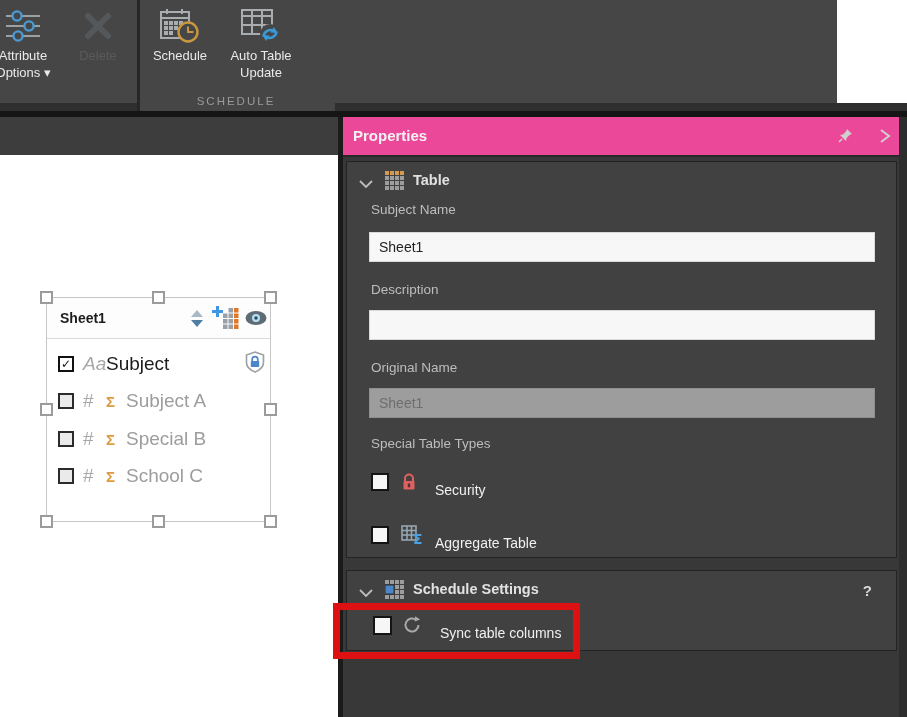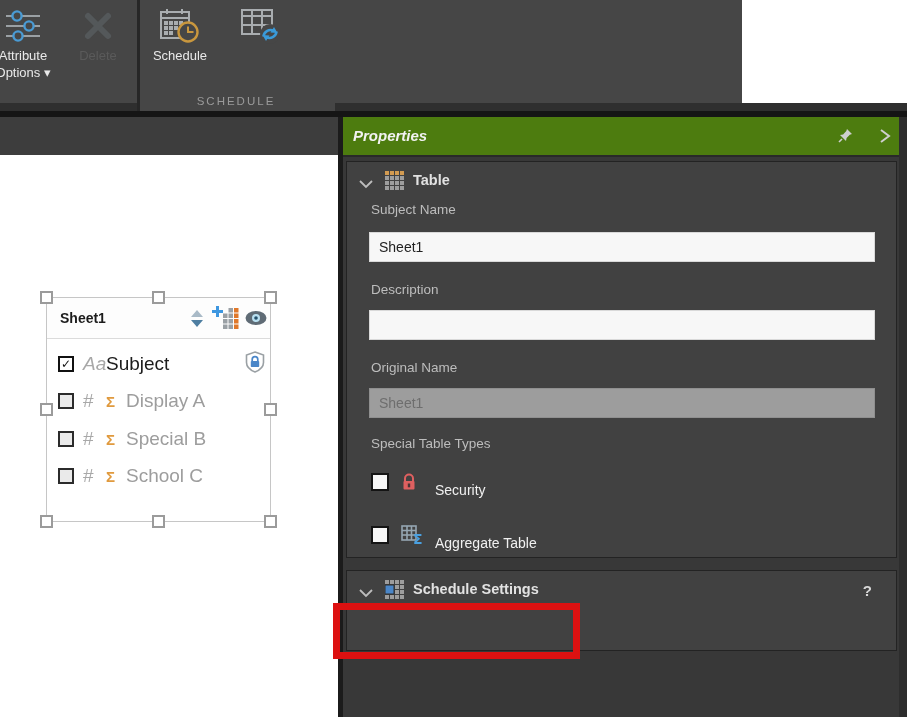--- a/index.html
+++ b/index.html
@@ -1,20 +1,20 @@
 <!DOCTYPE html>
 <html><head>
 <meta charset="utf-8">
 <style>
   html,body{margin:0;padding:0;background:#222;}
   .screen{position:relative;width:907px;height:717px;background:#ffffff;overflow:hidden;
           font-family:"Liberation Sans","DejaVu Sans",sans-serif;-webkit-font-smoothing:antialiased;}
 
   
-  .ribbon{position:absolute;left:0;top:0;width:742px;height:111px;background:#464646;}
+  .ribbon{position:absolute;left:0;top:0;width:837px;height:111px;background:#464646;}
   .ribbon-shade{position:absolute;top:103px;height:8px;background:#2f2f2f;}
   .ribbon-divider{position:absolute;left:137px;top:0;width:3px;height:111px;background:#272727;}
   .black-band{position:absolute;left:0;top:111px;width:907px;height:6px;background:#151515;}
   .rbtn{position:absolute;text-align:center;color:#e9e9e9;font-size:13px;cursor:default;}
   .ricon{height:42px;display:flex;align-items:center;justify-content:center;}
   .rlabel{line-height:17px;}
   .rlabel.disabled{color:#5a5a5a;}
   .group-label{position:absolute;left:137px;top:95px;width:198px;text-align:center;
                color:#9a9a9a;font-size:11.5px;letter-spacing:2px;}
 
@@ -40,21 +40,21 @@
   .cglyph{margin-left:9px;width:23px;color:#a8a8a8;font-size:19px;flex:none;}
   .cglyph.italic{font-style:italic;}
   .csigma{width:20px;color:#e09a3e;font-size:15px;font-weight:bold;flex:none;}
   .cname{font-size:19px;color:#9d9d9d;}
   .cname.selected{color:#1c1c1c;}
   .handle{position:absolute;width:13px;height:13px;background:#fff;border:2px solid #9b9b9b;
           box-sizing:border-box;z-index:6;}
 
   
   .panel{position:absolute;left:343px;top:117px;width:564px;height:600px;background:#383838;}
-  .panel-header{position:relative;height:38px;background:#4d7c0f;border-bottom:2px solid #292929;font-style:italic;}
+  .panel-header{position:relative;height:38px;background:#ec4899;border-bottom:2px solid #292929;}
   .panel-title{position:absolute;left:10px;line-height:38px;font-size:15px;font-weight:bold;color:#f2f2f2;}
   .ph-icon{position:absolute;top:11px;cursor:default;}
   .gutter{position:absolute;left:899px;top:117px;width:8px;height:600px;background:#2d2d2d;z-index:2;}
 
   .section{position:absolute;left:3px;width:551px;background:#414141;border:1px solid #232323;box-sizing:border-box;}
   .sec-chevron{position:absolute;left:12px;top:13px;}
   .sec-icon{position:absolute;left:38px;top:9px;}
   .sec-title{position:absolute;left:66px;top:10px;font-size:14.5px;font-weight:bold;color:#e2e2e2;}
   .flabel{position:absolute;left:24px;color:#bdbdbd;font-size:13.5px;}
   .finput{position:absolute;left:22px;width:506px;height:30px;background:#f7f7f7;border:1px solid #d9d9d9;
@@ -149,20 +149,24 @@
               <line x1="23" y1="3" x2="23" y2="27"></line>
           </g>
           <circle cx="31" cy="27" r="10" fill="#464646"></circle>
           <g stroke="#3a9ad9" stroke-width="2.6" fill="none">
             <path d="M24.5 29.5a7 7 0 0 1 10.5-5.5"></path>
             <path d="M37.5 24.5a7 7 0 0 1-10.5 5.5"></path>
           </g>
           <polygon points="35,20 38.5,26 31.5,25.5" fill="#3a9ad9"></polygon>
           <polygon points="27,34 23.5,28 30.5,28.5" fill="#3a9ad9"></polygon>
         </svg>
+      </div>
+      <div class="rlabel">
+        <span>Auto Table</span><br>
+        <span>Update</span>
       </div>
     </div>
 
     <div class="group-label">SCHEDULE</div>
     <div class="ribbon-divider"></div>
   </div>
 
   <div class="black-band"></div>
 
   <div class="top-strip"></div>
@@ -222,21 +226,21 @@
         <path d="M11 1l8.5 3v7.5c0 4.8-3.7 7.6-8.5 9.5-4.8-1.9-8.5-4.7-8.5-9.5V4z" fill="#ffffff" stroke="#9aa0a4" stroke-width="1.6"></path>
         <path d="M8.2 10V8.4a2.8 2.8 0 0 1 5.6 0V10" stroke="#4a86c8" stroke-width="1.7" fill="none"></path>
         <rect x="6.8" y="10" width="8.4" height="6" rx="0.8" fill="#4a86c8"></rect>
       </svg>
     </div>
 
     <div class="crow" style="top:93px;">
       <span class="ccb"></span>
       <span class="cglyph">#</span>
       <span class="csigma">Σ</span>
-      <span class="cname">Display A</span>
+      <span class="cname">Subject A</span>
     </div>
     <div class="crow" style="top:131px;">
       <span class="ccb"></span>
       <span class="cglyph">#</span>
       <span class="csigma">Σ</span>
       <span class="cname">Special B</span>
     </div>
     <div class="crow" style="top:168px;">
       <span class="ccb"></span>
       <span class="cglyph">#</span>
@@ -369,20 +373,30 @@
               <rect x="5" y="15" width="4" height="4"></rect>
               <rect x="10" y="15" width="4" height="4"></rect>
               <rect x="15" y="15" width="4" height="4"></rect>
           </g>
           <rect x="0" y="5" width="9" height="9" fill="#4a86c8" stroke="#2e2e2e"></rect>
         </svg>
       </span>
       <span class="sec-title">Schedule Settings</span>
       <span class="help">?</span>
 
+      <div class="trow" style="top:44px;left:26px;">
+        <span class="cb" style="width:19px;height:19px;"></span>
+        <span class="ticon" style="margin-left:10px;">
+          <svg width="20" height="20" viewBox="0 0 20 20">
+            <path d="M16.5 10a6.5 6.5 0 1 1-2.1-4.8" fill="none" stroke="#a9a9a9" stroke-width="2"></path>
+            <polygon points="13.2,1.2 18.2,4.6 12.6,6.4" fill="#a9a9a9"></polygon>
+          </svg>
+        </span>
+        <span class="tlabel" style="margin-left:12px;">Sync table columns</span>
+      </div>
     </div>
   </div>
 
   <div class="gutter"></div>
 
   <div class="red-annotation"></div>
 
 </div>
 
 </body></html>

